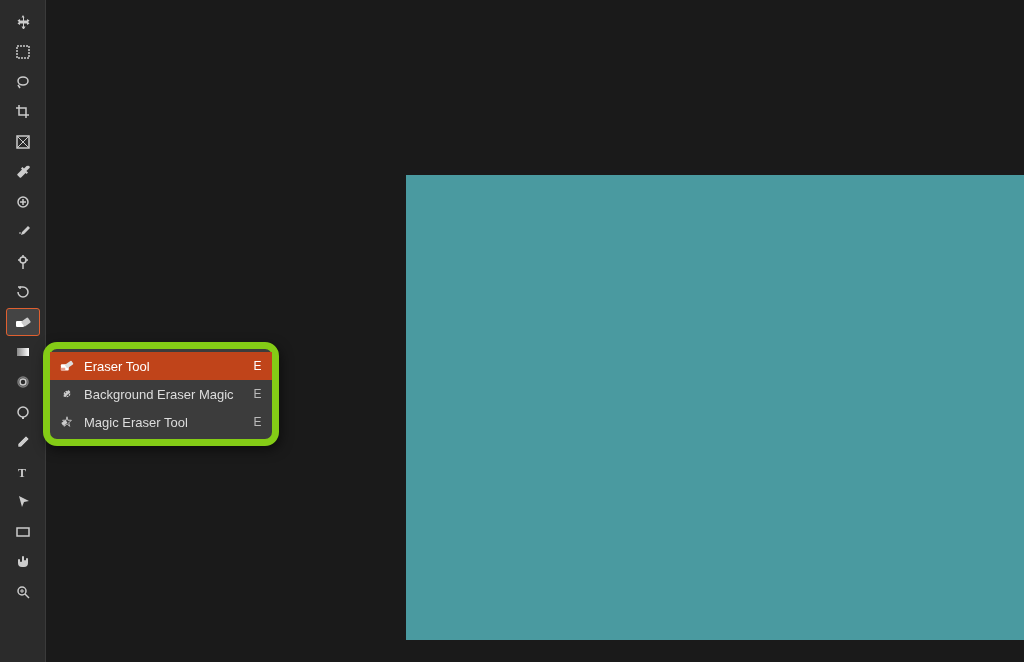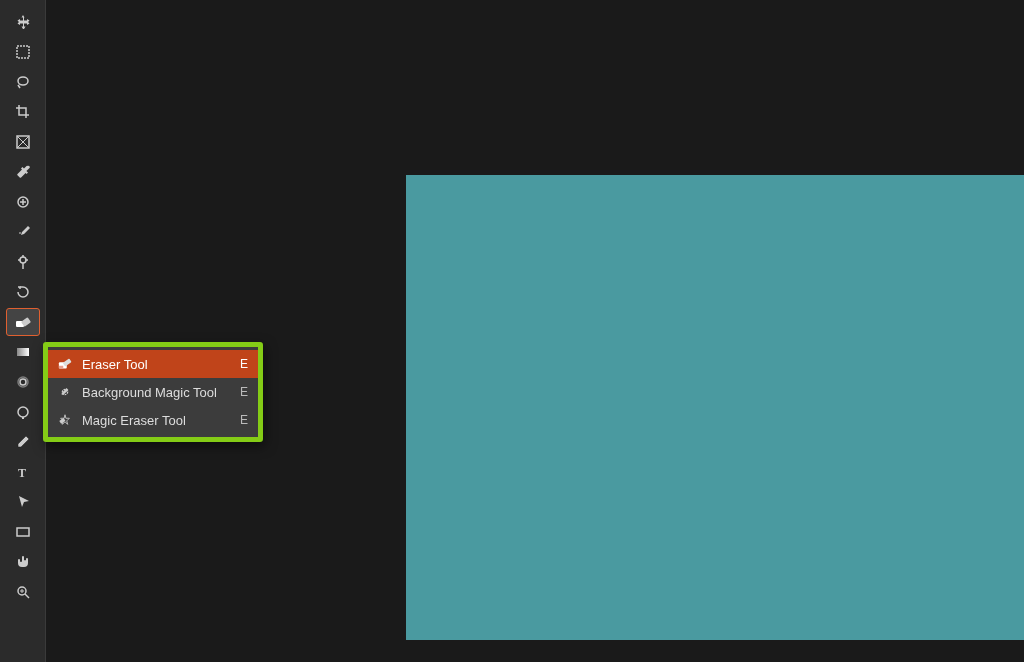--- a/index.html
+++ b/index.html
@@ -74,22 +74,22 @@
       height: 465px;
       background: #4a9aa0;
     }
 
     
     .context-menu {
       position: absolute;
       left: 43px;
       top: 342px;
       background: #3c3c3c;
-      border: 5px solid #84cc16;
-      border-radius: 3px;
+      border: 7px solid #84cc16;
+      border-radius: 14px;
       min-width: 220px;
       padding: 3px 0;
       z-index: 100;
       box-shadow: 2px 4px 12px rgba(0,0,0,0.5);
     }
 
     .menu-item {
       display: flex;
       align-items: center;
       padding: 5px 10px 5px 8px;
@@ -292,21 +292,21 @@
     <span class="menu-shortcut">E</span>
   </div>
 
   <div class="menu-item">
     <span class="menu-icon">
       <svg width="14" height="14" viewBox="0 0 16 16">
         <circle cx="8" cy="8" r="3" fill="none" stroke="#ccc" stroke-width="1.5" stroke-dasharray="2,1"></circle>
         <path fill="#ccc" d="M11 2l3 3-8 8H3v-3L11 2z" transform="scale(0.7) translate(3,3)"></path>
       </svg>
     </span>
-    <span>Background Magic Tool</span>
+    <span>Background Eraser Magic</span>
     <span class="menu-shortcut">E</span>
   </div>
 
   <div class="menu-item">
     <span class="menu-icon">
       <svg width="14" height="14" viewBox="0 0 16 16">
         <polygon points="8,2 9,6 13,6 10,9 11,13 8,10 5,13 6,9 3,6 7,6" fill="none" stroke="#ccc" stroke-width="1"></polygon>
         <rect x="2" y="7" width="6" height="4" rx="0.5" fill="#ccc" transform="rotate(-35 5 9)"></rect>
       </svg>
     </span>

